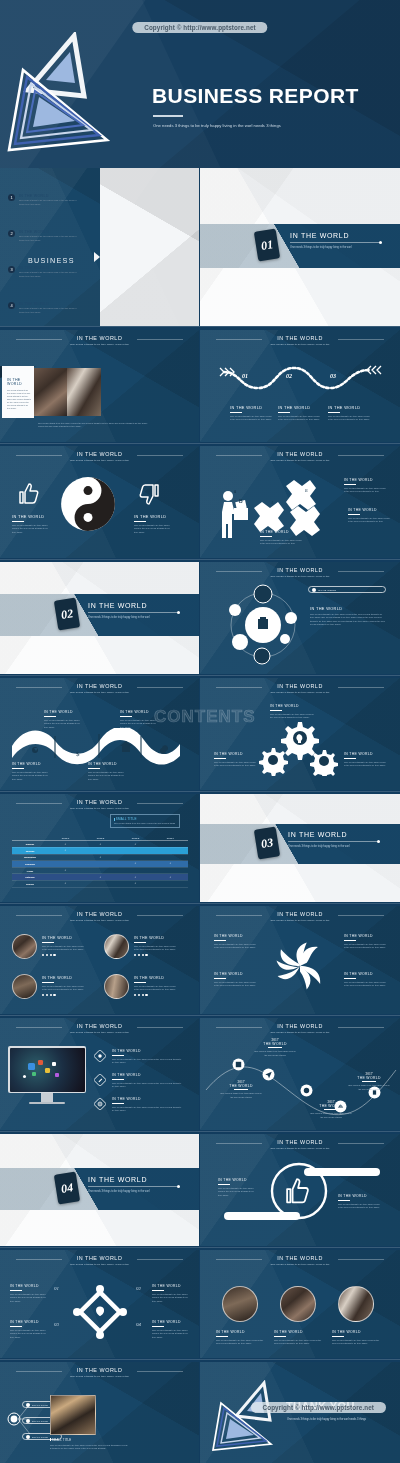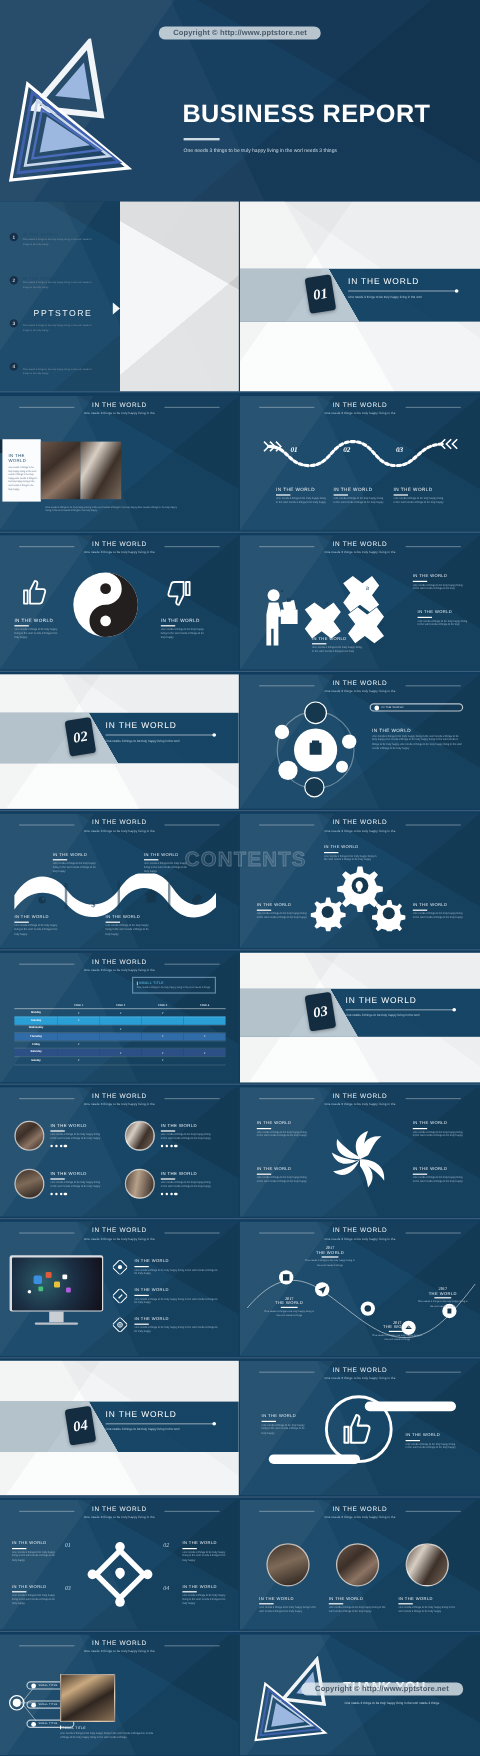--- a/index.html
+++ b/index.html
@@ -161,21 +161,21 @@
 
     <div class="big-title">BUSINESS REPORT</div>
     <div class="title-rule"></div>
     <div class="title-sub">One needs 3 things to be truly happy living in the worl needs 3 things</div>
 
     <div class="copybar" style="top:22px;">Copyright © http://www.pptstore.net</div>
   </div>
 
   <div id="contents-slide">
     <div class="poly"></div>
-    <div class="contents-word">PPTSTORE</div>
+    <div class="contents-word">BUSINESS</div>
     <div class="contents-card">
       <div class="poly"></div>
     </div>
     <div class="c-arrow"></div>
 
     <div class="c-item" style="top:26px;">
       <span class="c-num">1</span>
       <span>
         <span class="ct" style="display:block">IN THE WORLD</span>
         <span class="cb" style="display:block">One needs 3 things to be truly happy living in the worl needs 3 things to be truly happy</span>

